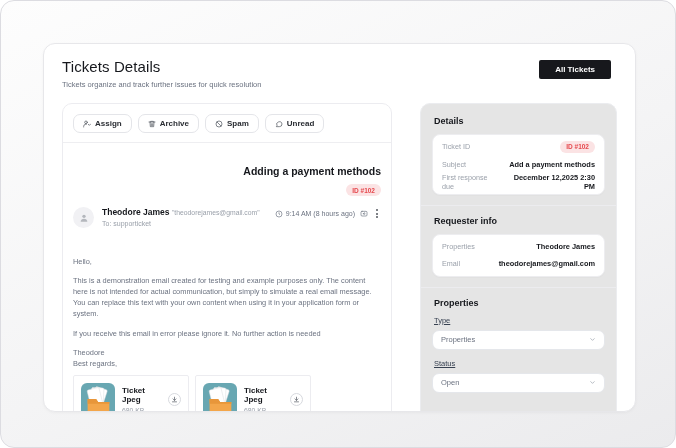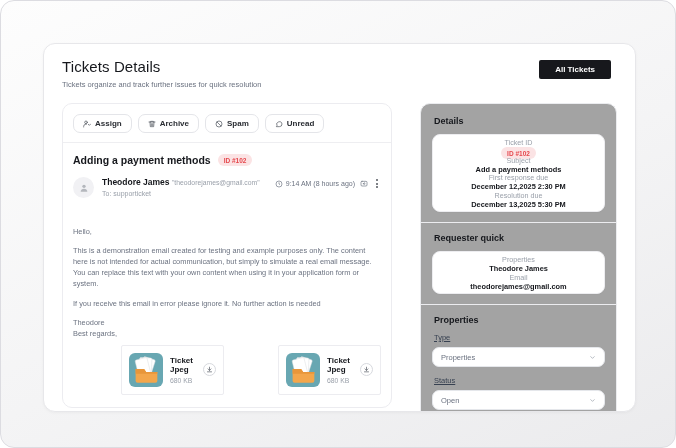--- a/index.html
+++ b/index.html
@@ -26,21 +26,21 @@
 
   .email-card{ border:1px solid #ececf0; border-radius:10px; padding:10px 10px 12px 10px; background:#fff; }
   .toolbar{ display:flex; gap:6px; }
   .tb-btn{
     display:flex; align-items:center; gap:4px; background:#fff; border:1px solid #e4e5e9;
     border-radius:7px; padding:4px 9px; font-size:8px; font-weight:bold; color:#2a2d33; cursor:pointer;
   }
   .tb-btn svg{ width:8px; height:8px; stroke:#555a63; }
   .divider{ border-bottom:1px solid #eeeef1; margin:9px -10px 0 -10px; }
 
-  .subject-row{ display:flex; align-items:center; gap:7px; margin-top:11px; }
+  .subject-row{ display:flex; align-items:flex-end; gap:7px; margin-top:22px;flex-direction:column; }
   .subject{ font-size:10.5px; font-weight:bold; color:#16181d; }
   .badge{
     background:#fbe3e4; color:#e5484d; font-size:6.5px; font-weight:bold;
     padding:2.5px 6px; border-radius:8px; white-space:nowrap;
   }
   .sender-row{ display:flex; margin-top:11px; align-items:flex-start; }
   .avatar{ width:21px; height:21px; border-radius:50%; background:#f1f1f4; display:flex; align-items:center; justify-content:center; flex:none;}
   .avatar svg{ width:10px; height:10px; fill:#b4b7bd; }
   .sender-info{ margin-left:8px; flex:1; min-width:0; }
   .sender-line{ font-size:8.5px; color:#16181d; font-weight:bold; white-space:nowrap;}
@@ -51,42 +51,42 @@
   .meta svg{ width:8px; height:8px; stroke:#6b7280; }
   .kebab{ display:flex; flex-direction:column; gap:1.5px; padding:1px 3px; cursor:pointer;}
   .kebab i{ width:2px; height:2px; border-radius:50%; background:#55585f; display:block;}
 
   .email-body{ margin-top:28px; font-size:7.4px; line-height:1.5; color:#6b7280; }
   .email-body p{ margin-bottom:8px; }
   .email-body p.sig{ margin-bottom:0; }
 
   .attachments{ display:flex; gap:6px; margin-top:6px; }
   .att-tile{
-    width:127px; border:1px solid #ececf0; border-radius:2px; padding:7px; display:flex;
-    align-items:center; gap:7px; background:#fff;margin-left:48px;
+    width:116px; border:1px solid #ececf0; border-radius:2px; padding:7px; display:flex;
+    align-items:center; gap:7px; background:#fff;
   }
   .att-icon{ width:34px; height:34px; border-radius:6px; background:#68a7b2; flex:none; overflow:hidden;}
   .att-meta{ flex:1; min-width:0;}
   .att-name{ font-size:8px; font-weight:bold; color:#16181d; }
   .att-size{ font-size:6.8px; color:#9aa0aa; margin-top:3px;}
   .att-dl{ width:13px; height:13px; border:1px solid #d7d9de; border-radius:50%; display:flex; align-items:center; justify-content:center; flex:none; cursor:pointer;}
   .att-dl svg{ width:7px; height:7px; stroke:#555a63;}
 
   .composer-card{ border:1px solid #ececf0; border-radius:10px; margin-top:8px; padding:9px 10px; background:#fff; }
   .from-row{ display:flex; align-items:center; gap:4px; }
   .from-row svg{ width:9px; height:9px; stroke:#6b7280;}
   .from-text{ font-size:7.5px; color:#6b7280; margin-left:3px;}
 
   .right-panel{
-    flex:1; background:#a3a3a3; border:1px solid #ebecef; border-radius:10px;
+    flex:1; background:#e5e5e5; border:1px solid #ebecef; border-radius:10px;
     padding:10px 11px; min-height:340px;
   }
   .panel-section-title{ font-size:9px; font-weight:bold; color:#16181d; margin:2px 0 8px 2px; }
   .panel-card{ background:#fff; border:1px solid #ededf0; border-radius:8px; padding:3px 9px; box-shadow:0 1px 1px rgba(20,20,30,.02);}
-  .panel-row{ display:flex; align-items:center; justify-content:space-between; height:17.5px;flex-direction:column; }
+  .panel-row{ display:flex; align-items:center; justify-content:space-between; height:17.5px; }
   .panel-row .lbl{ font-size:7.2px; color:#9aa0aa; }
   .panel-row .val{ font-size:7.4px; font-weight:bold; color:#16181d; text-align:right;}
   .panel-div{ border-bottom:1px solid #ececef; margin:10px -11px; }
   .prop-field{ margin-bottom:9px; }
   .prop-label{ font-size:7.5px; color:#374151; margin:0 0 5px 2px;text-decoration:underline; }
   .select{
     background:#fff; border:1px solid #e5e7eb; border-radius:7px; height:20px;
     display:flex; align-items:center; justify-content:space-between; padding:0 8px; cursor:pointer;
   }
   .select .sel-val{ font-size:7.5px; color:#6b7280; }
@@ -259,29 +259,25 @@
             <span class="badge">ID #102</span>
           </div>
           <div class="panel-row">
             <span class="lbl">Subject</span>
             <span class="val">Add a payment methods</span>
           </div>
           <div class="panel-row">
             <span class="lbl">First response due</span>
             <span class="val">December 12,2025 2:30 PM</span>
           </div>
-          <div class="panel-row">
-            <span class="lbl">Resolution due</span>
-            <span class="val">December 13,2025 5:30 PM</span>
-          </div>
         </div>
 
         <div class="panel-div"></div>
 
-        <div class="panel-section-title">Requester quick</div>
+        <div class="panel-section-title">Requester info</div>
         <div class="panel-card">
           <div class="panel-row">
             <span class="lbl">Properties</span>
             <span class="val">Theodore James</span>
           </div>
           <div class="panel-row">
             <span class="lbl">Email</span>
             <span class="val">theodorejames@gmail.com</span>
           </div>
         </div>

